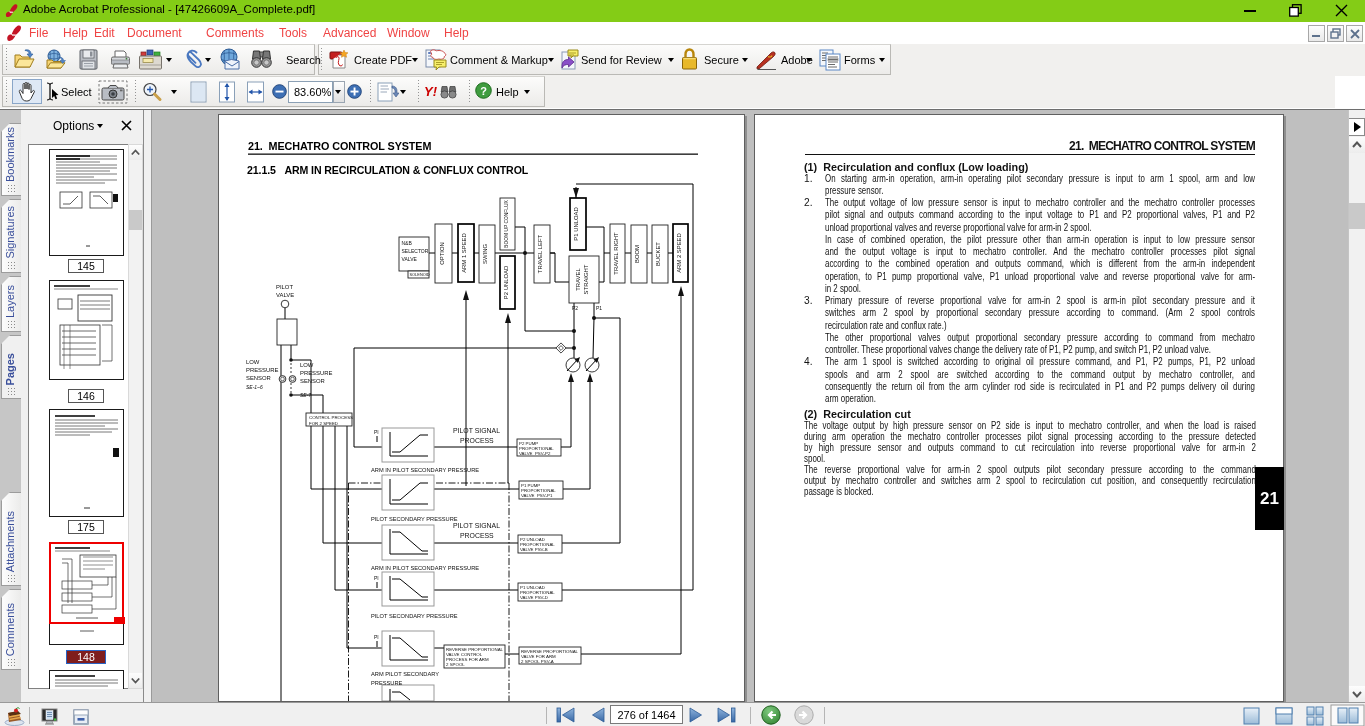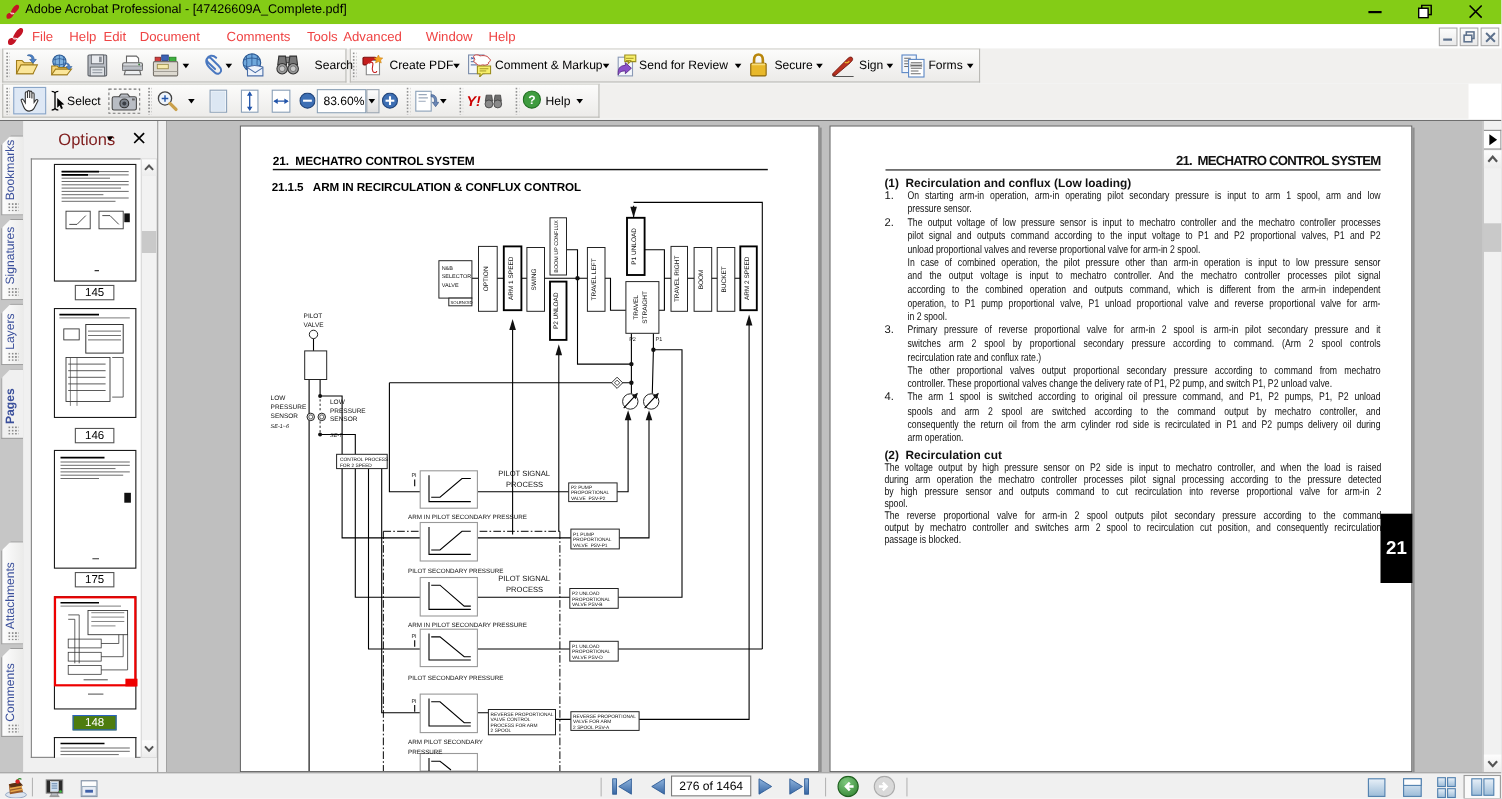--- a/index.html
+++ b/index.html
@@ -77,21 +77,21 @@
     <svg class="abs" style="left:5px;top:2px" width="18" height="18" viewBox="0 0 18 18">
       <path d="M2.6 16.2 C1.2 12 4.2 10.2 6.6 10.6 C7.8 7.2 9.6 3.6 12.6 1.8 C15 0.7 16.8 2.4 15.8 5 C15 7.4 12.6 9.6 10.6 11 C9.8 13.2 8.2 15.8 6 16.6 C4.6 17.1 3.1 17 2.6 16.2 Z" fill="#c41425"></path>
       <path d="M6.6 10.6 C8.2 10.7 9.6 10.8 10.6 11 M6.6 10.6 C7.4 12 9.4 11.8 10.6 11" fill="none" stroke="#fff" stroke-width="0.8"></path>
     </svg>
     <div class="abs menuitem" style="left:29px">File</div>
     <div class="abs menuitem" style="left:63px">Help</div>
     <div class="abs menuitem" style="left:94px">Edit</div>
     <div class="abs menuitem" style="left:127px">Document</div>
     <div class="abs menuitem" style="left:206px">Comments</div>
     <div class="abs menuitem" style="left:279px">Tools</div>
-    <div class="abs menuitem" style="left:312px">Advanced</div>
+    <div class="abs menuitem" style="left:323px">Advanced</div>
     <div class="abs menuitem" style="left:387px">Window</div>
     <div class="abs menuitem" style="left:444px">Help</div>
     <div class="abs sqbtn" style="left:1308px;top:3px"></div>
     <div class="abs" style="left:1312px;top:13px;width:8px;height:2px;background:#5d718c"></div>
     <div class="abs sqbtn" style="left:1327px;top:3px"></div>
     <svg class="abs" style="left:1330px;top:6px" width="11" height="11" viewBox="0 0 11 11">
       <rect x="3" y="1" width="7" height="6" fill="none" stroke="#5d718c" stroke-width="1.4"></rect>
       <rect x="1" y="4" width="7" height="6" fill="#f2f2f2" stroke="#5d718c" stroke-width="1.4"></rect>
     </svg>
     <div class="abs sqbtn" style="left:1346px;top:3px"></div>
@@ -205,21 +205,21 @@
     </svg>
     <div class="abs tbtext" style="left:704px">Secure</div>
     <div class="abs dd" style="left:742px"></div>
 
     <svg class="abs" style="left:755px;top:5px" width="22" height="21" viewBox="0 0 22 21">
       <path d="M2 18 L16 4 C17.5 2.5 19.5 2.5 20 4 C20.5 5.5 19.5 6.5 18 8 L4.5 19.5 L2 19.8 Z" fill="#b83020" stroke="#6e180e" stroke-width="0.8"></path>
       <path d="M13 7.5 C14.5 8.5 16.5 8 17 6.5" stroke="#e8b82a" stroke-width="1.1" fill="none"></path>
       <path d="M2 18 L3.2 18.8 L4.5 19.5" fill="#e8d890" stroke="#6e180e" stroke-width="0.5"></path>
       <path d="M2.5 20.5 L21 20.5" stroke="#555" stroke-width="1"></path>
     </svg>
-    <div class="abs tbtext" style="left:781px">Sign</div>
+    <div class="abs tbtext" style="left:781px">Adobe</div>
     <div class="abs dd" style="left:806px"></div>
 
     <svg class="abs" style="left:819px;top:5px" width="22" height="22" viewBox="0 0 22 22">
       <rect x="1" y="1" width="13" height="16" fill="#f4f7fb" stroke="#5b87c5"></rect>
       <path d="M3 4 L9 4 M3 6.5 L12 6.5 M3 9 L11 9 M3 11.5 L8 11.5" stroke="#6b6b6b" stroke-width="1"></path>
       <rect x="7" y="5" width="14" height="16" fill="#fff" stroke="#5b87c5"></rect>
       <path d="M9 8 L19 8 M9 10.5 L19 10.5 M9 13 L19 13 M9 15.5 L16 15.5 M9 18 L18 18" stroke="#6b6b6b" stroke-width="1"></path>
       <rect x="9" y="9.3" width="10" height="2.4" fill="none" stroke="#888" stroke-width="0.6"></rect>
     </svg>
     <div class="abs tbtext" style="left:844px">Forms</div>
@@ -337,21 +337,21 @@
       <div class="navtab abs" style="top:382px;height:94px">
           <span>Attachments</span>
           <i class="tabgrip"></i>
         </div>
       <div class="navtab abs" style="top:479px;height:81px">
           <span>Comments</span>
           <i class="tabgrip"></i>
         </div>
     </div>
     <div id="panel" class="abs">
-      <div class="abs" style="left:32px; top:9px; font-size:15px; color:#7f1d1d;">Options</div>
+      <div class="abs" style="left:32px; top:9px; font-size:12px; color:#000000;">Options</div>
       <div class="abs dd" style="left:76px; top:14px;"></div>
       <svg class="abs" style="left:100px;top:10px" width="11" height="11" viewBox="0 0 11 11">
         <path d="M1 1 L10 10 M10 1 L1 10" stroke="#000" stroke-width="1.6"></path>
       </svg>
       <div id="panellist" class="abs">
         <div class="thumb abs" style="left:20px;top:4px;height:107px;">
           <svg width="73" height="105" viewBox="0 0 73 105">
             <path d="M6 6 L67 6 M6 9 L67 9 M6 12 L50 12 M6 15 L67 15 M6 18 L67 18 M6 21 L60 21 M6 24 L67 24 M6 27 L44 27 M6 30 L67 30 M6 33 L55 33" stroke="#555" stroke-width="0.8"></path>
             <path d="M6 6 L40 6 M6 9 L30 9" stroke="#000" stroke-width="1.6"></path>
             <rect x="10" y="42" width="22" height="16" fill="none" stroke="#333" stroke-width="0.8"></rect>
@@ -395,21 +395,21 @@
             <path d="M12 16 L22 16 L22 60 M12 20 L18 20 L18 60" stroke="#333" stroke-width="0.7" fill="none"></path>
             <rect x="12" y="38" width="30" height="8" fill="none" stroke="#333" stroke-width="0.7"></rect>
             <rect x="12" y="50" width="30" height="8" fill="none" stroke="#333" stroke-width="0.7"></rect>
             <rect x="12" y="62" width="30" height="8" fill="none" stroke="#333" stroke-width="0.7"></rect>
             <path d="M42 42 L58 42 L58 34 M42 54 L62 54 L62 34 M42 66 L66 66 L66 34" stroke="#333" stroke-width="0.7" fill="none"></path>
             <path d="M26 75 L48 75 M30 88 L44 88" stroke="#333" stroke-width="0.8"></path>
           </svg>
           <div class="abs" style="left:-1px;top:-1px;width:75px;height:82px;border:2px solid #e00;"></div>
           <div class="abs" style="left:64px;top:74px;width:11px;height:7px;background:#e00;"></div>
         </div>
-        <div class="tlabel abs" style="left:37px;top:505px;background:#4d7c0f;color:#fff;border-color:#2a63c4;width:40px;">148</div>
+        <div class="tlabel abs" style="left:37px;top:505px;background:#7f1d1d;color:#fff;border-color:#2a63c4;width:40px;">148</div>
         <div class="thumb abs" style="left:20px;top:525px;height:19px;border-bottom:none;">
           <svg width="73" height="18" viewBox="0 0 73 18">
             <path d="M5 5 L45 5" stroke="#000" stroke-width="1.4"></path>
             <path d="M5 9 L68 9 M5 12 L68 12 M5 15 L58 15" stroke="#555" stroke-width="0.8"></path>
           </svg>
         </div>
       </div>
       <div id="panelsb" class="abs">
         <div class="abs" style="left:0px;top:0px;width:13px;height:15px;background:linear-gradient(#fdfdfd,#ececec);"></div>
         <svg class="abs" style="left:2px;top:4px" width="9" height="7" viewBox="0 0 9 7">

